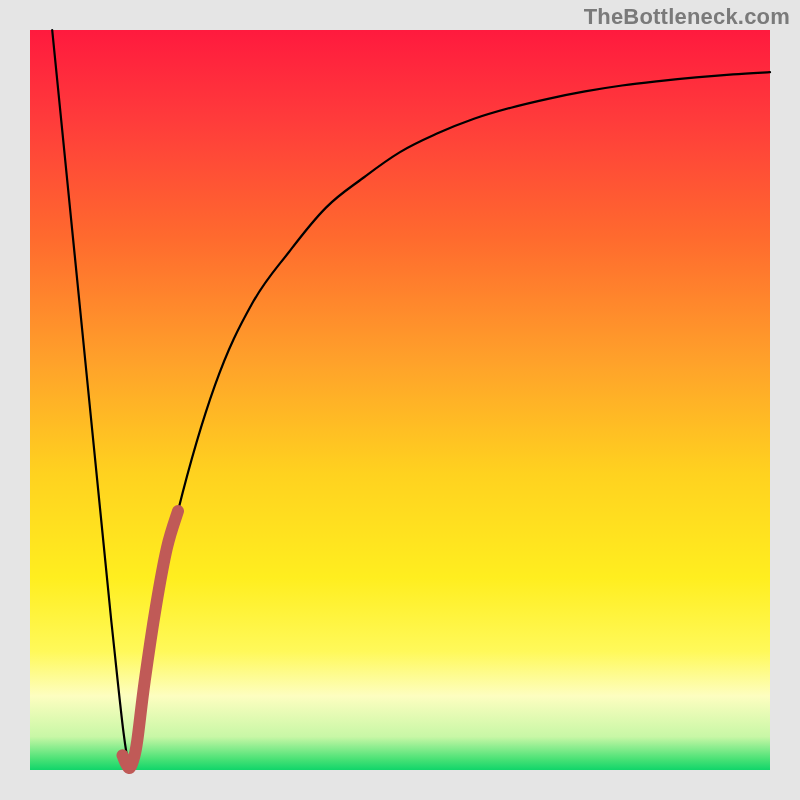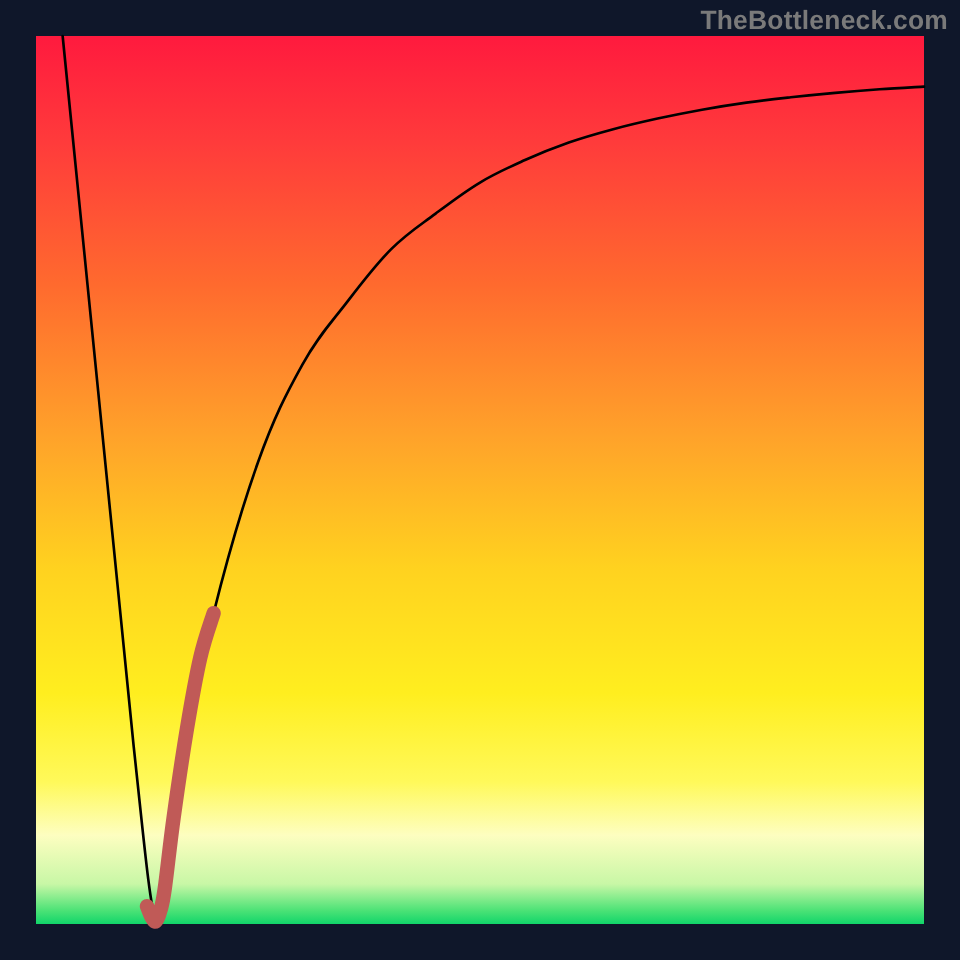--- a/index.html
+++ b/index.html
@@ -8,21 +8,21 @@
     width: 800px;
     height: 800px;
     background: #000;
     overflow: hidden;
     font-family: Arial, Helvetica, sans-serif;
   }
   .frame {
     position: relative;
     width: 800px;
     height: 800px;
-    background: #0f172a;
+    background: #e5e5e5;
   }
   .watermark {
     position: absolute;
     top: 4px;
     right: 10px;
     color: #7a7a7a;
     font-size: 22px;
     font-weight: 600;
     letter-spacing: 0.2px;
     z-index: 10;

